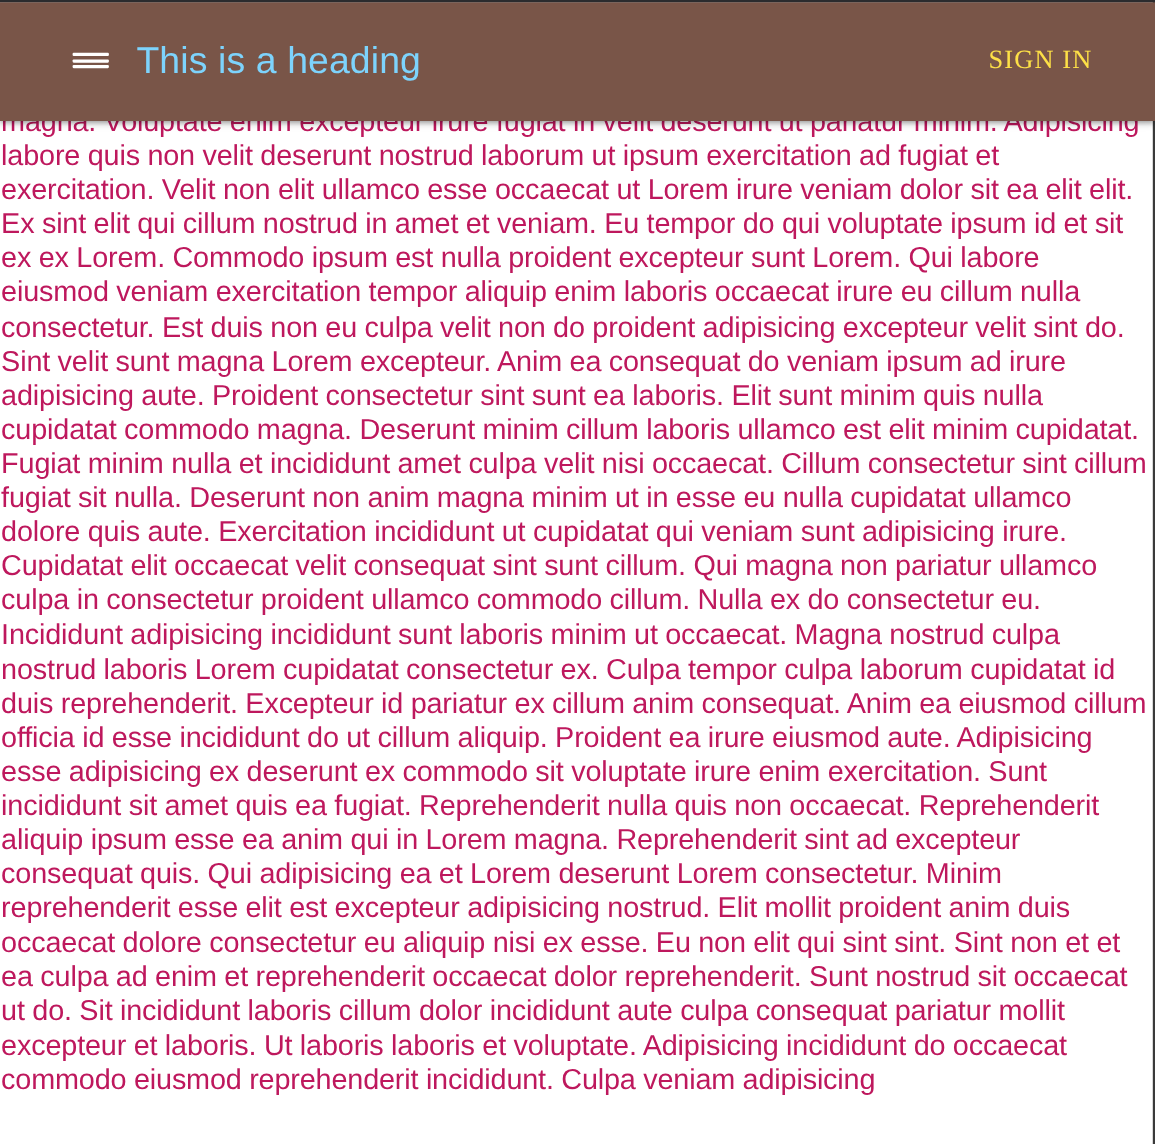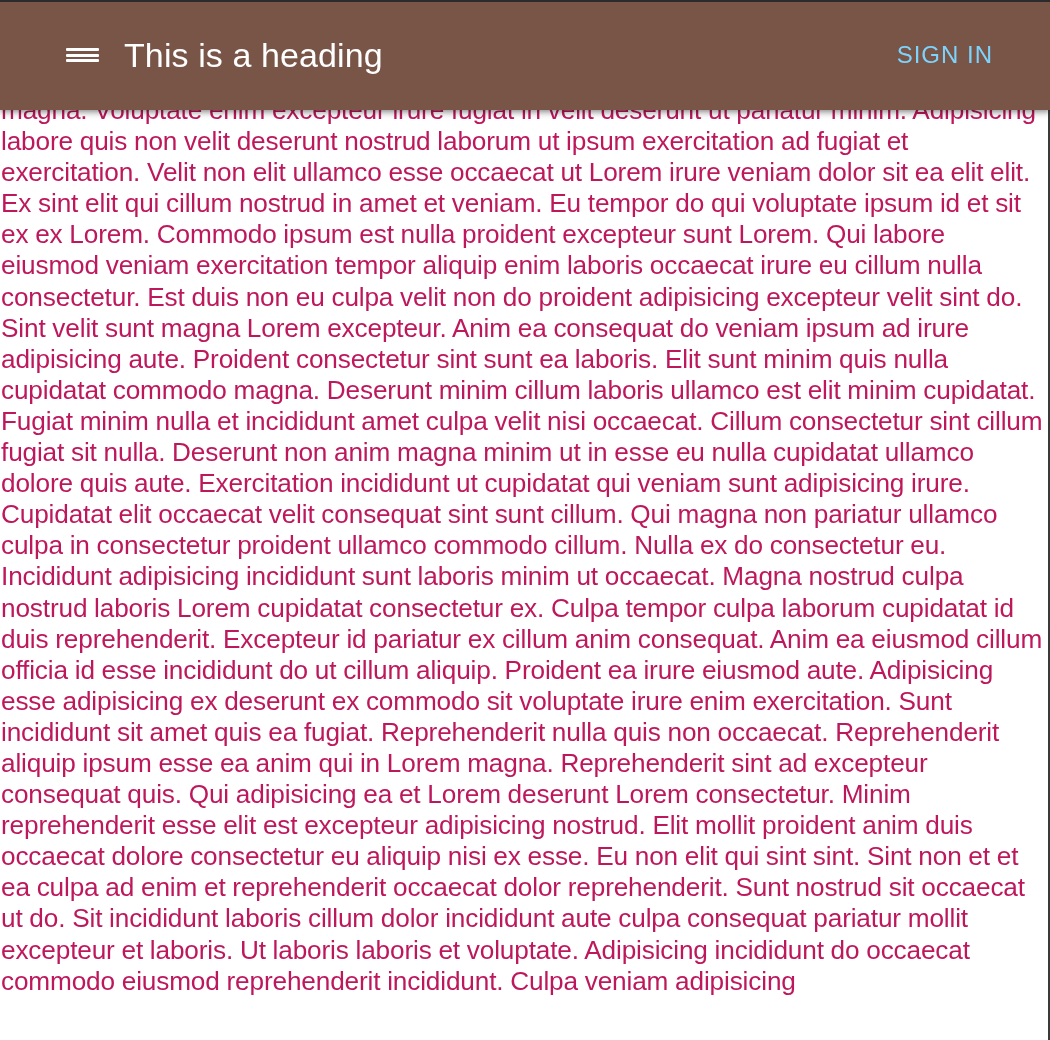--- a/index.html
+++ b/index.html
@@ -57,39 +57,39 @@
     .menu-button .bar {
       display: block;
       width: 33px;
       height: 3px;
       background: #ffffff;
       border-radius: 1px;
     }
     .menu-button .bar:nth-child(1) { margin-top: 5px; }
     .menu-button .bar:nth-child(3) { margin-bottom: 5px; }
     .app-title {
-      color: #ffffff;
+      color: #7dd3fc;
       font-size: 34px;
       font-weight: 400;
       letter-spacing: 0.1px;
       flex: 1;
       white-space: nowrap;
       margin-top: -2px;
     }
     .sign-in-button {
-      color: #7dd3fc;
+      color: #fde047;
       font-size: 24px;
       font-weight: 400;
       letter-spacing: 1px;
       text-transform: uppercase;
       background: transparent;
       border: none;
       padding: 0;
       cursor: pointer;
-      font-family: Liberation Sans, sans-serif;
+      font-family: Liberation Serif, serif;
       margin-top: -2px;
     }
     .content {
       position: absolute;
       left: 0;
       top: 95px;
       width: 1047px;
       z-index: 1;
     }
     .body-text {

